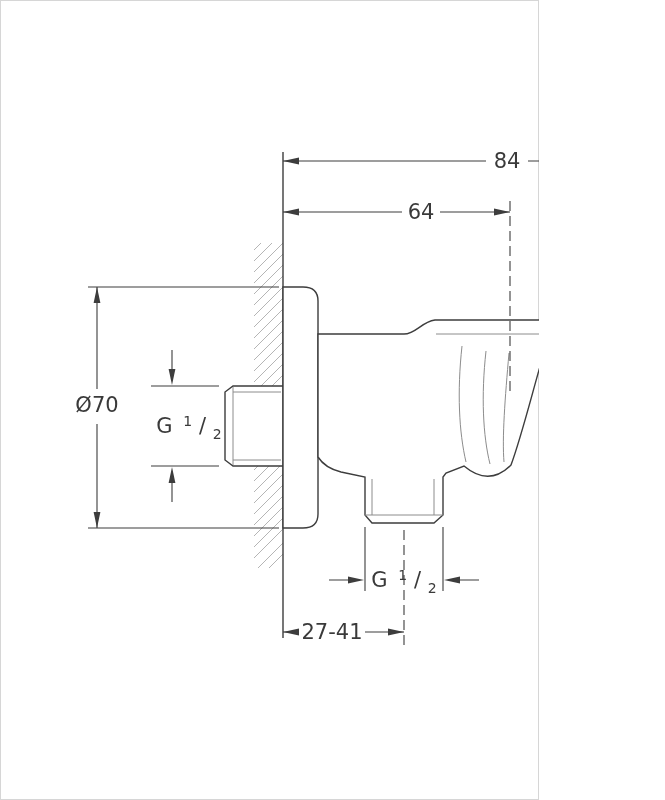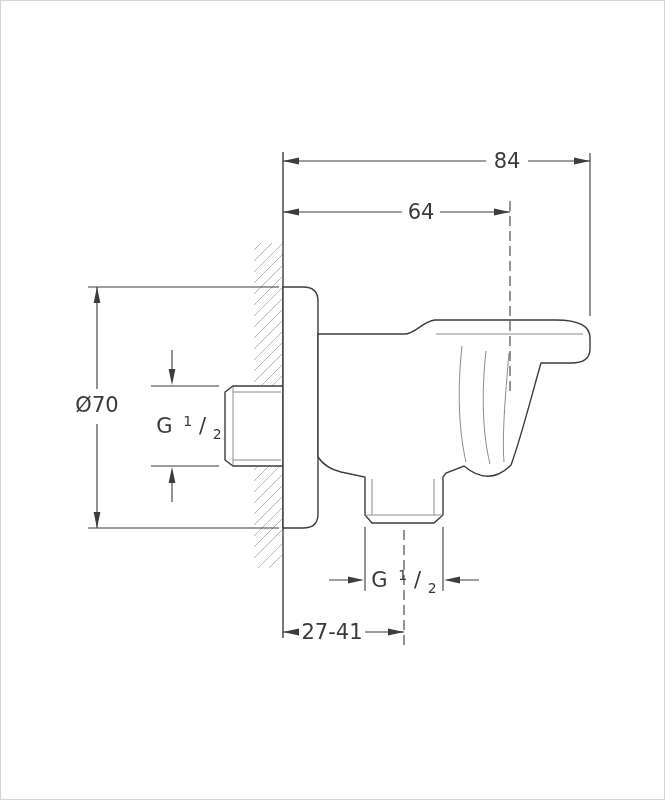--- a/index.html
+++ b/index.html
@@ -1,16 +1,16 @@
 <!DOCTYPE html>
 <html><head>
 <meta charset="utf-8">
 <style>
   html,body{margin:0;padding:0;background:#ffffff;}
-  .page{position:relative;width:665px;height:800px;background:#ffffff;overflow:hidden;
+  .page{position:relative;width:539px;height:800px;background:#ffffff;overflow:hidden;
         font-family:"Liberation Sans","DejaVu Sans",sans-serif;}
   .frame{position:absolute;inset:0;border:1px solid #d6d6d6;pointer-events:none;}
   svg{position:absolute;left:0;top:0;}
   svg text{font-family:"DejaVu Sans","Liberation Sans",sans-serif;font-size:21px;}
   .outline{stroke-width:1.4;}
   .dim{stroke-width:1.1;}
   .detail{stroke-width:1;}
   .hatch{stroke-width:1;}
   .center{stroke-width:1.1;}
 </style>

